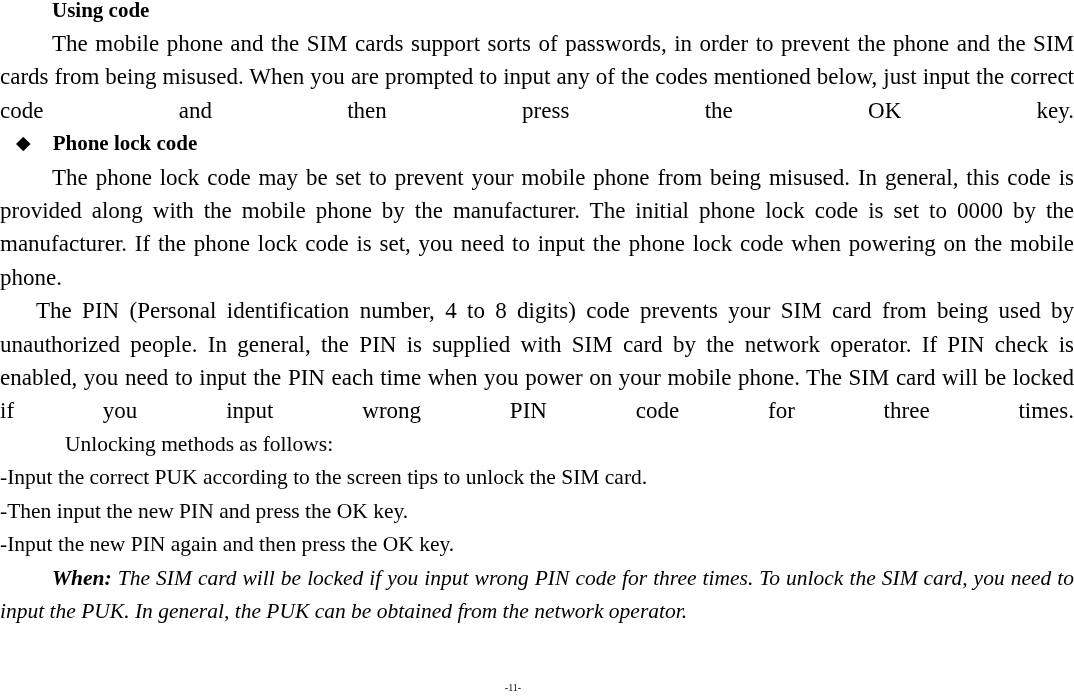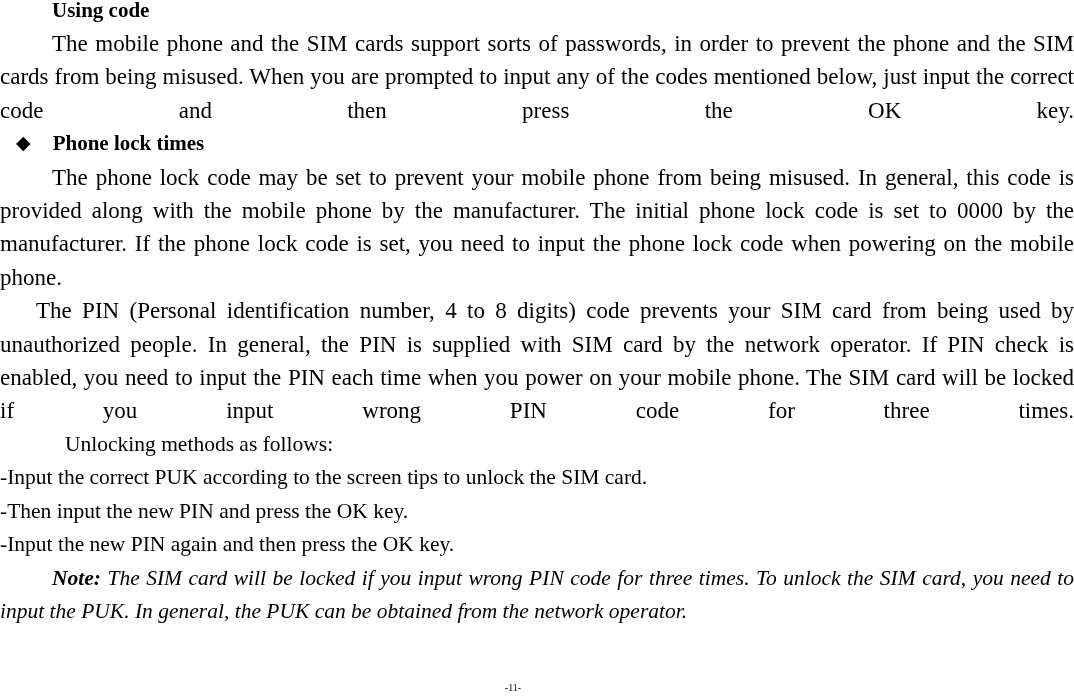--- a/index.html
+++ b/index.html
@@ -124,36 +124,36 @@
 
 <div class="page">
 
   <div class="content">
 
     <h2 class="h-title">Using code</h2>
 
     <p class="body full-just">The mobile phone and the SIM cards support sorts of passwords, in order to prevent the phone and the SIM cards from being misused. When you are prompted to input any of the codes mentioned below, just input the correct code and then press the OK key.</p>
 
     <div class="bullet-head">
-      <span class="diamond">◆</span><span class="bullet-label">Phone lock times</span>
+      <span class="diamond">◆</span><span class="bullet-label">Phone lock code</span>
     </div>
 
     <p class="body full-just">The phone lock code may be set to prevent your mobile phone from being misused. In general, this code is provided along with the mobile phone by the manufacturer. The initial phone lock code is set to 0000 by the manufacturer. If the phone lock code is set, you need to input the phone lock code when powering on the mobile phone.</p>
 
 
     <p class="body indent-sm full-just">The PIN (Personal identification number, 4 to 8 digits) code prevents your SIM card from being used by unauthorized people. In general, the PIN is supplied with SIM card by the network operator. If PIN check is enabled, you need to input the PIN each time when you power on your mobile phone. The SIM card will be locked if you input wrong PIN code for three times.</p>
 
     <p class="plain-line indent">Unlocking methods as follows:</p>
 
     <p class="plain-line">-Input the correct PUK according to the screen tips to unlock the SIM card.</p>
 
     <p class="plain-line">-Then input the new PIN and press the OK key.</p>
 
     <p class="plain-line">-Input the new PIN again and then press the OK key.</p>
 
 
-    <p class="note last-natural"><span class="note-label">Note:</span><span> The SIM card will be locked if you input wrong PIN code for three times. To unlock the SIM card, you need to input the PUK. In general, the PUK can be obtained from the network operator.</span></p>
+    <p class="note last-natural"><span class="note-label">When:</span><span> The SIM card will be locked if you input wrong PIN code for three times. To unlock the SIM card, you need to input the PUK. In general, the PUK can be obtained from the network operator.</span></p>
 
   </div>
 
   <div class="page-number">-11-</div>
 
 </div>
 
 </body></html>

